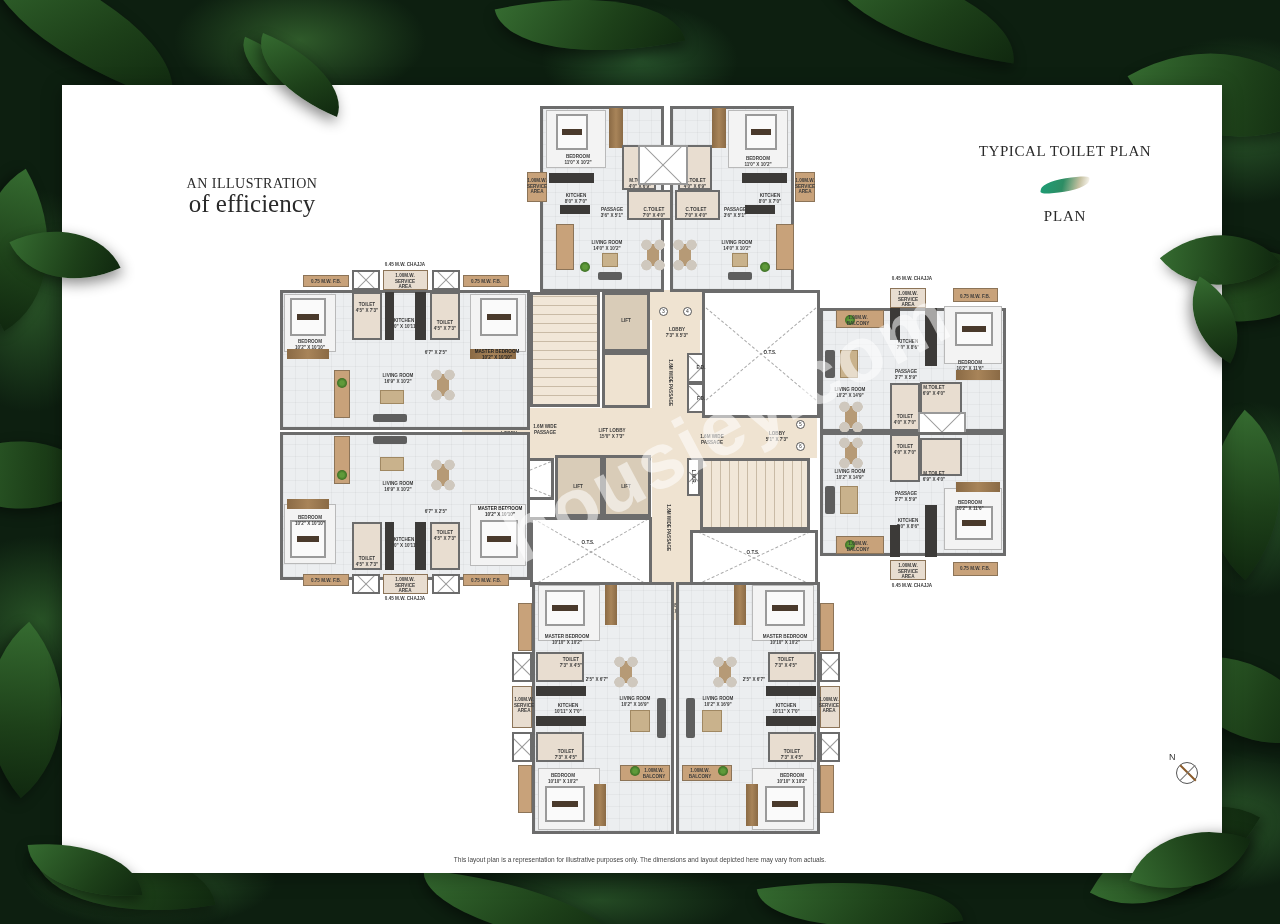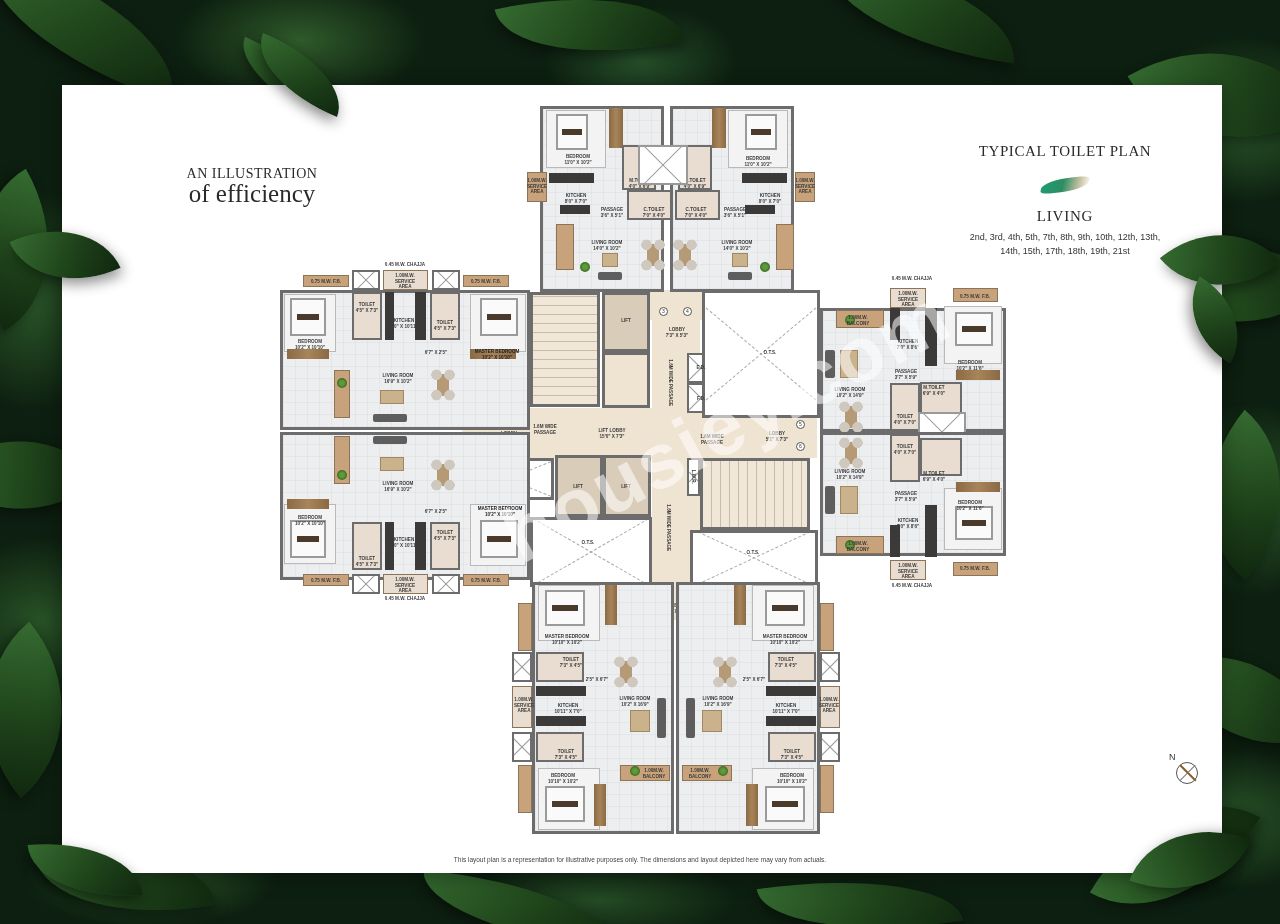--- a/index.html
+++ b/index.html
@@ -28,21 +28,21 @@
   .panel {
     position: absolute;
     left: 62px; top: 85px; width: 1160px; height: 788px;
     background: #ffffff;
     box-shadow: 0 4px 18px rgba(0,0,0,0.35);
   }
   .title-left {
     position: absolute; left: 176px; top: 166px; width: 152px;
     text-align: center; color: #2a2a2a;
   }
-  .title-left .l1 { font-size: 14px; letter-spacing: 0.5px; }
+  .title-left .l1 { font-size: 14px; letter-spacing: 0.5px; margin-top: 10px; }
   .title-left .l2 { font-size: 25px; margin-top: -2px; }
   .title-right {
     position: absolute; left: 952px; top: 143px; width: 226px;
     text-align: center; color: #2a2a2a;
   }
   .title-right .h { font-size: 15px; letter-spacing: 0.6px; }
   .brush {
     width: 46px; height: 14px; margin: 18px auto 0;
     border-radius: 60% 20% 60% 20%;
     background: linear-gradient(90deg, #1f9c74 0%, #2d8d64 45%, #c4c0a0 80%, rgba(220,210,180,0.3) 100%);
@@ -204,25 +204,21 @@
 <div class="leaf" style="left:30px;top:840px;width:110px;height:60px;transform:rotate(-5deg);"></div>
 
 <div class="title-left">
   <div class="l1">AN ILLUSTRATION</div>
   <div class="l2">of efficiency</div>
 </div>
 
 <div class="title-right">
   <div class="h">TYPICAL TOILET PLAN</div>
   <div class="brush"></div>
-  <div class="olive">LIVING</div>
-  <div class="floors">
-    <div>2nd, 3rd, 4th, 5th, 7th, 8th, 9th, 10th, 12th, 13th,</div>
-    <div>14th, 15th, 17th, 18th, 19th, 21st</div>
-  </div>
+  <div class="olive">PLAN</div>
 </div>
 
 <div class="plan">
 
   <div class="core" style="left:462px;top:408px;width:355px;height:50px;"></div>
   <div class="core" style="left:652px;top:292px;width:48px;height:325px;"></div>
   <div class="core" style="left:648px;top:290px;width:56px;height:30px;"></div>
   <div class="core" style="left:648px;top:580px;width:56px;height:40px;"></div>
 
   <div class="stair" style="left:530px;top:292px;width:70px;height:115px;"></div>

